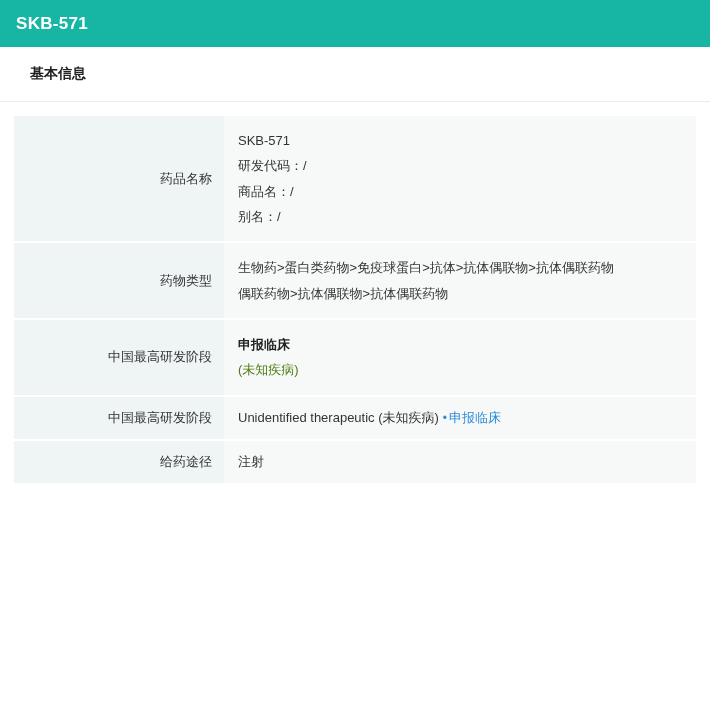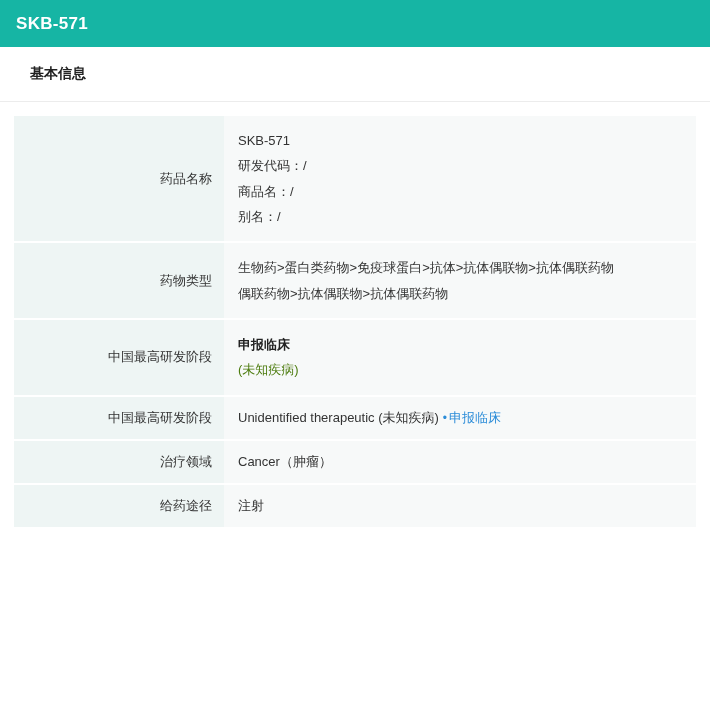--- a/index.html
+++ b/index.html
@@ -191,30 +191,20 @@
         <td class="label-cell">
           <span class="label-inner">
             <span>中国最高研发阶段</span>
           </span>
         </td>
         <td class="value-cell">
           <span>Unidentified therapeutic (未知疾病)</span><span class="sep-dot">•</span><a class="link-blue">申报临床</a>
         </td>
       </tr>
 
-      <tr class="nowrap-row">
-        <td class="label-cell">
-          <span class="label-inner">
-            <span>治疗领域</span>
-          </span>
-        </td>
-        <td class="value-cell">
-          <span class="val-line">Cancer（肿瘤）</span>
-        </td>
-      </tr>
 
 
 
       <tr class="nowrap-row">
         <td class="label-cell">
           <span class="label-inner">
             <span>给药途径</span>
           </span>
         </td>
         <td class="value-cell">

